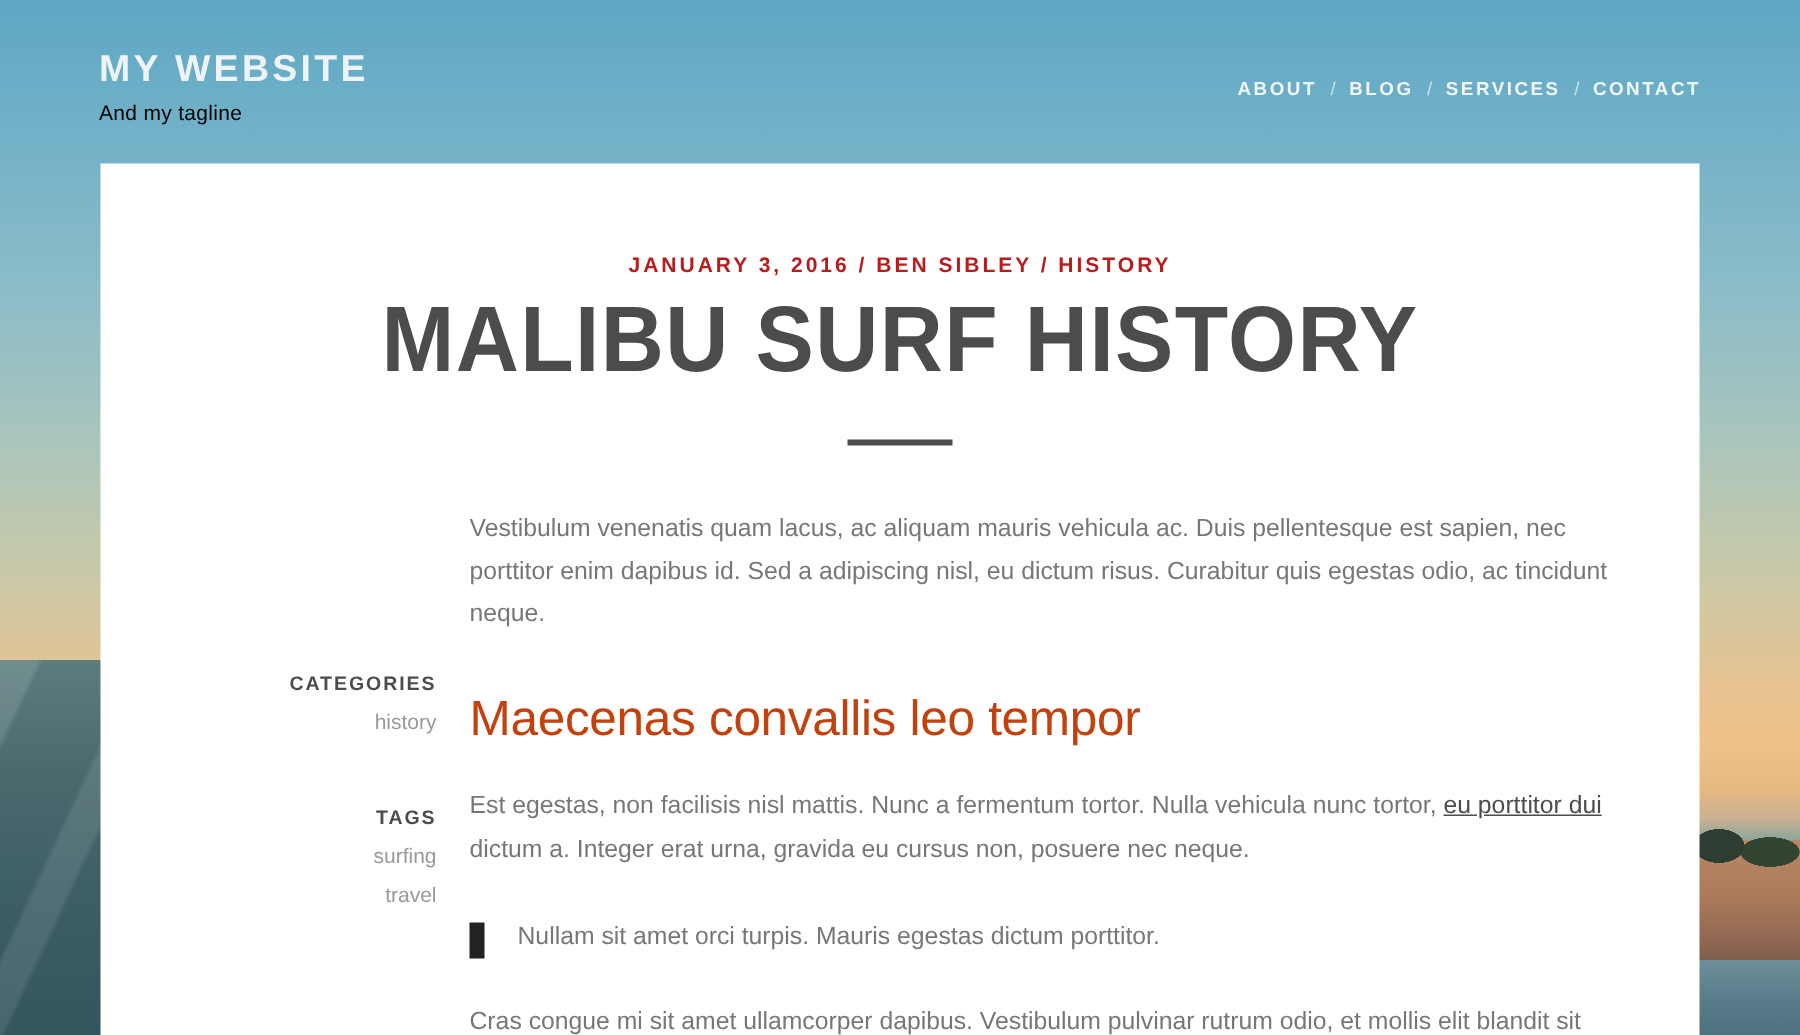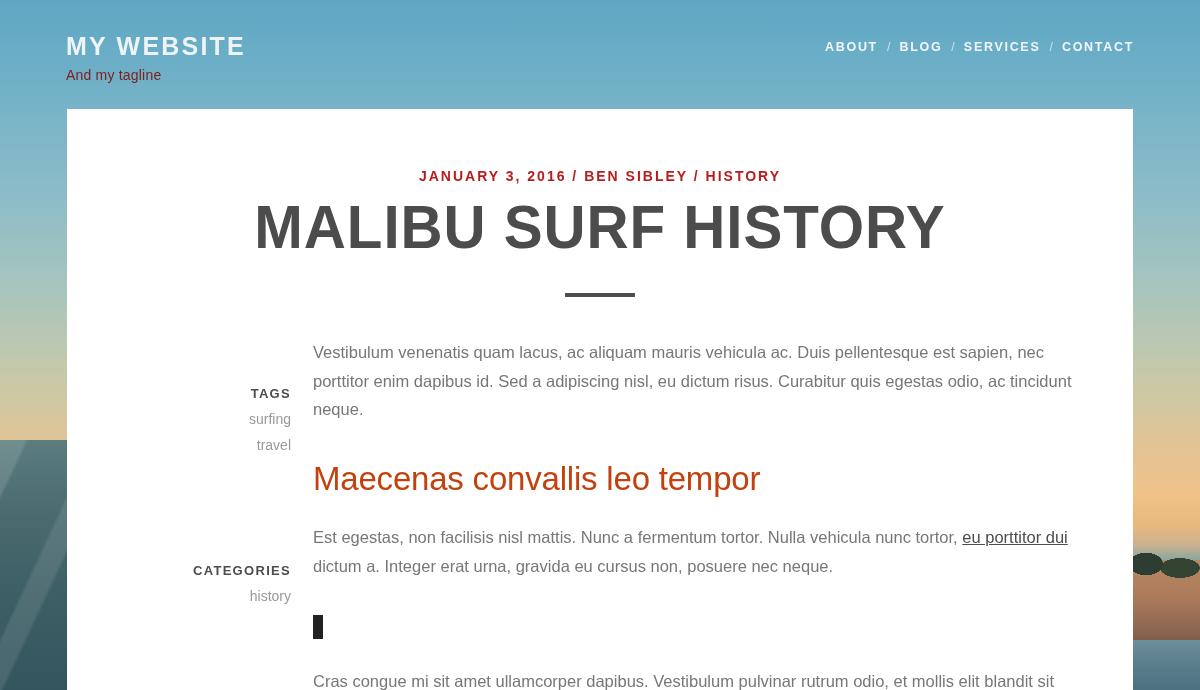--- a/index.html
+++ b/index.html
@@ -105,26 +105,26 @@
   #site-title {
     font-size: 25px;
     font-weight: bold;
     letter-spacing: 2.2px;
     color: #eef4f6;
     text-transform: uppercase;
     line-height: 1.1;
   }
   #site-tagline {
     font-size: 14px;
-    color: #7f1d1d;
+    color: #000000;
     margin-top: 6px;
     letter-spacing: .2px;
   }
   #main-nav {
-    padding-top: 40px;
+    padding-top: 52px;
     display: flex;
     align-items: flex-start;
     gap: 9px;
   }
   .nav-link {
     font-size: 12.5px;
     font-weight: bold;
     letter-spacing: 1.7px;
     color: #f2f7f9;
     text-transform: uppercase;
@@ -281,43 +281,44 @@
   <div id="post-meta">JANUARY 3, 2016 / BEN SIBLEY / HISTORY</div>
 
   <h1 id="post-title">MALIBU SURF HISTORY</h1>
 
   <div id="title-divider"></div>
 
   <div id="post-body">
 
     <aside id="post-sidebar">
 
+      <div class="meta-block" id="meta-categories">
+        <div class="meta-heading">CATEGORIES</div>
+        <a class="meta-link" href="#">history</a>
+      </div>
+
       <div class="meta-block" id="meta-tags">
         <div class="meta-heading">TAGS</div>
         <a class="meta-link" href="#">surfing</a>
         <a class="meta-link" href="#">travel</a>
       </div>
 
-      <div class="meta-block" id="meta-categories">
-        <div class="meta-heading">CATEGORIES</div>
-        <a class="meta-link" href="#">history</a>
-      </div>
-
     </aside>
 
     <article id="post-content">
 
       <p>Vestibulum venenatis quam lacus, ac aliquam mauris vehicula ac. Duis pellentesque est sapien, nec porttitor enim dapibus id. Sed a adipiscing nisl, eu dictum risus. Curabitur quis egestas odio, ac tincidunt neque.</p>
 
       <h2>Maecenas convallis leo tempor</h2>
 
       <p><span>Est egestas, non facilisis nisl mattis. Nunc a fermentum tortor. Nulla vehicula nunc tortor, </span><a class="inline-link" href="#">eu porttitor dui</a><span> dictum a. Integer erat urna, gravida eu cursus non, posuere nec neque.</span></p>
 
       <blockquote id="post-quote">
         <div id="quote-bar"></div>
+        <div id="quote-text">Nullam sit amet orci turpis. Mauris egestas dictum porttitor.</div>
       </blockquote>
 
       <p>Cras congue mi sit amet ullamcorper dapibus. Vestibulum pulvinar rutrum odio, et mollis elit blandit sit amet.</p>
 
     </article>
 
   </div>
 
 </main>
 

